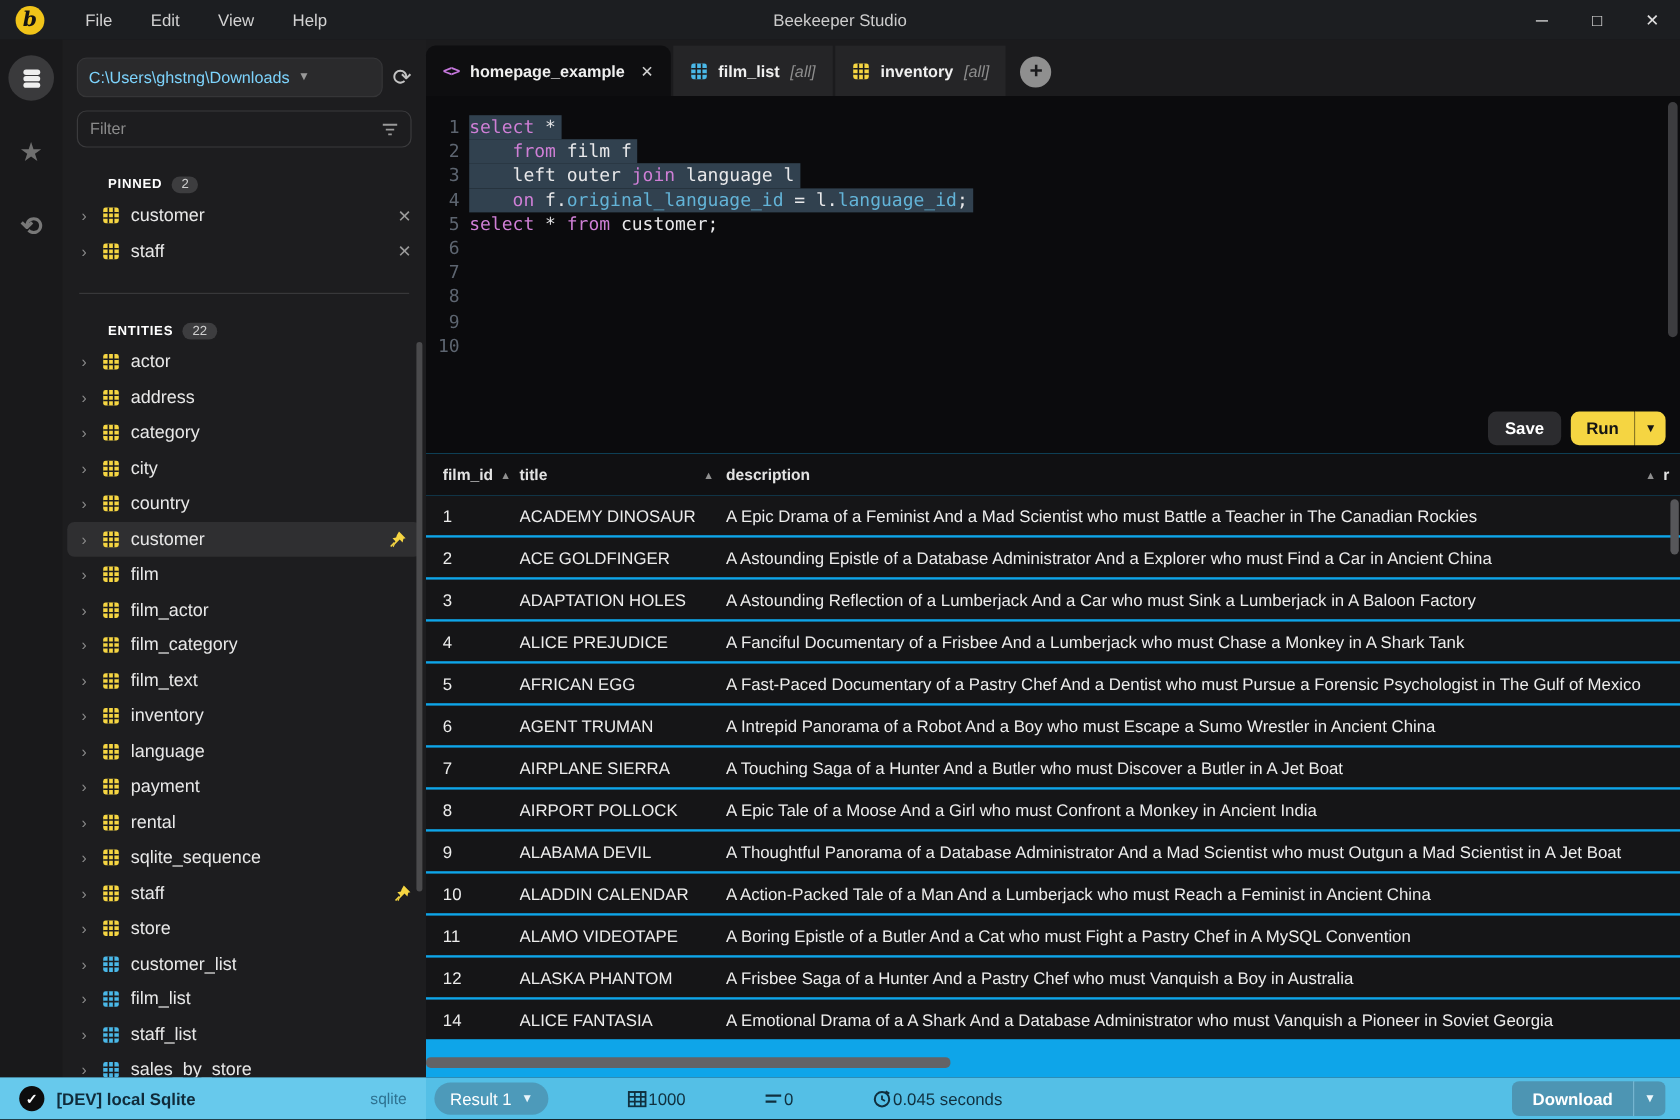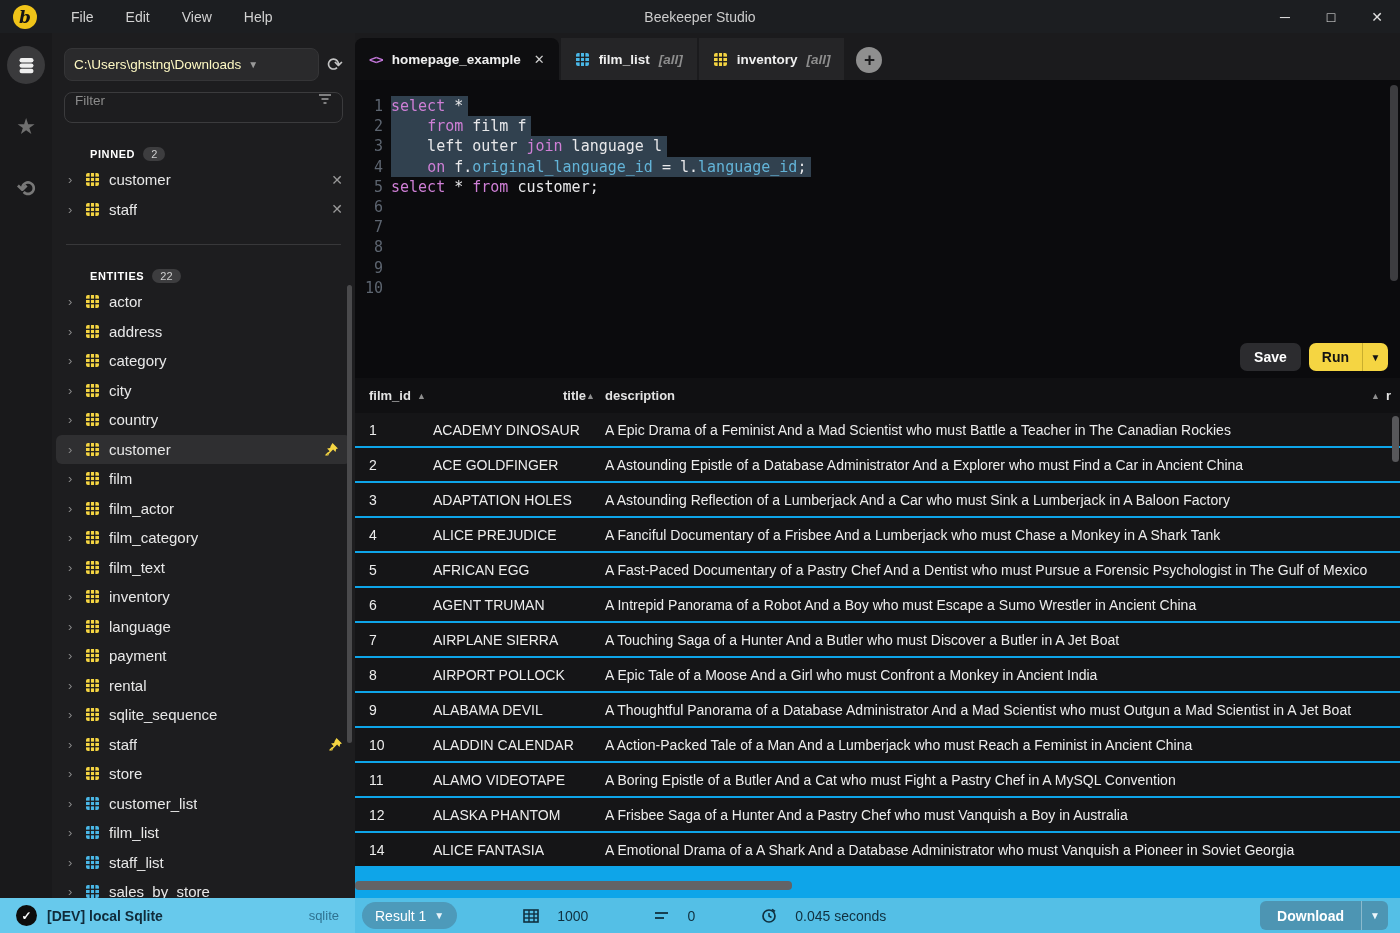--- a/index.html
+++ b/index.html
@@ -20,45 +20,45 @@
   
   #rail { position:absolute; left:0; top:33px; width:52px; height:865px; background:#19191b; display:flex; flex-direction:column; align-items:center; padding-top:13px; gap:24px; }
   .rail-btn { width:38px; height:38px; border-radius:50%; display:flex; align-items:center; justify-content:center; color:#cfcfcf; }
   .rail-btn.active { background:#3a3a3c; }
   .rail-star { color:#6f6f6f; font-size:22px; }
   .rail-history { color:#787878; font-size:22px; font-weight:bold; }
   
   #sidebar { position:absolute; left:52px; top:33px; width:303px; height:865px; background:#1d1d1f; overflow:hidden; }
   #connection-row { display:flex; align-items:center; margin:15px 12px 0 12px; gap:8px; }
   #connection-select { flex:1; height:33px; background:#2a2a2c; border:1px solid #353537; border-radius:8px; display:flex; align-items:center; padding:0 9px; overflow:hidden; }
-  #connection-label { font-size:13.5px; color:#fef9c3; white-space:nowrap; overflow:hidden; max-width:178px; }
+  #connection-label { font-size:13.5px; color:#7dd3fc; white-space:nowrap; overflow:hidden; max-width:178px; }
   .caret { color:#9a9a9a; font-size:10px; margin-left:7px; }
   .refresh-icon { color:#c4c4c4; font-size:19px; }
-  #filter-box { margin:11px 12px 0 12px; height:31px; border:1px solid #3b3b3d; border-radius:8px; display:flex; padding:0 10px; }
+  #filter-box { margin:11px 12px 0 12px; height:31px; border:1px solid #3b3b3d; border-radius:8px; display:flex; align-items:center; padding:0 10px; }
   #filter-placeholder { color:#8b8b8b; font-size:13.5px; flex:1; }
   .section-header { display:flex; align-items:center; gap:8px; margin:24px 18px 4px 18px; }
   .section-title { font-size:11px; font-weight:bold; letter-spacing:.6px; color:#ffffff;padding-left:20px; }
   .count-badge { background:#3d3d3f; color:#cfcfcf; font-size:11px; padding:1px 8px; border-radius:9px; }
   .tree-item { display:flex; align-items:center; height:29.5px; padding:0 12px 0 16px; gap:9px; position:relative; }
   .tree-item .chev { color:#8a8a8a; font-size:13px; width:8px; flex:none; }
   .tree-item .tname { font-size:15px; color:#e8e8e8; white-space:nowrap; overflow:hidden; }
   .tree-item.active-row { background:#2f2f31; border-radius:6px; margin:0 4px; padding-left:12px; }
   .close-x { margin-left:auto; color:#9a9a9a; font-size:14px; }
   .pin-ic { margin-left:auto; }
   .sb-divider { height:1px; background:#38383a; margin:20px 14px 0 14px; }
   #sidebar-scrollbar { position:absolute; right:3px; top:252px; width:5px; height:458px; background:#4a4a4c; border-radius:3px; }
   .ticon { flex:none; display:block; }
   
   #main { position:absolute; left:355px; top:33px; width:1045px; height:865px; background:#1b1b1d; }
   
   #tabbar { position:absolute; left:0; top:0; width:1045px; height:47px; display:flex; align-items:flex-end; }
   .tab { height:42px; display:flex; align-items:center; padding:0 14px; gap:9px; background:#252527; margin-right:2px; font-size:13.5px; }
   .tab.active { background:#0e0e10; border-radius:8px 8px 0 0; height:42px; }
   .tab-label { font-weight:bold; color:#efefef; }
-  .tab-suffix { font-style:italic; color:#8d8d8d;font-weight:bold; }
+  .tab-suffix { font-style:italic; color:#8d8d8d; }
   .tab-close { color:#cfcfcf; font-size:13px; margin-left:4px; }
   .code-ic { color:#c678dd; font-family:"DejaVu Sans Mono", monospace; font-weight:bold; font-size:13px; letter-spacing:-1px; }
   #tab-add { width:26px; height:26px; border-radius:50%; background:#8f8f8f; color:#1b1b1d; font-size:19px; display:flex; align-items:center; justify-content:center; margin:0 0 7px 10px; font-weight:bold; }
   
   #editor { position:absolute; left:0; top:47px; width:1045px; height:298px; background:#0b0b0d; }
   #code { position:absolute; left:0; top:16px; font-family:"DejaVu Sans Mono", monospace; font-size:15px; line-height:20.2px; }
   .code-line { display:flex; white-space:pre; }
   .lnum { width:28px; text-align:right; color:#5d6570; flex:none; margin-right:8px; }
   .lcontent { white-space:pre; color:#e8e8ea; }
   .lcontent.sel { background:#31414f; padding-right:5px; }
@@ -67,40 +67,40 @@
   #editor-scrollbar { position:absolute; right:2px; top:5px; width:8px; height:196px; background:#3d3d40; border-radius:4px; }
   #editor-actions { position:absolute; right:12px; top:263px; display:flex; gap:8px; }
   #save-btn { background:#2c2c2f; color:#fff; font-weight:bold; font-size:14px; border:none; border-radius:7px; padding:6px 14px; height:28px; }
   #run-btn { background:#f5d542; color:#141414; font-weight:bold; font-size:14px; border:none; border-radius:7px 0 0 7px; padding:6px 13px; height:28px; }
   #run-caret { background:#f5d542; border:none; border-left:1px solid #c9ae2e; border-radius:0 7px 7px 0; height:28px; width:26px; color:#141414; font-size:10px; }
   
   #results { position:absolute; left:0; top:345px; width:1045px; height:520px; background:#0ea5e9; overflow:hidden; }
   #thead { display:flex; align-items:center; height:35px; background:#101012; font-size:13px; font-weight:bold; color:#e3e3e3; }
   .th { display:flex; align-items:center; }
   .th-filmid { width:78px; padding-left:14px; gap:6px; }
-  .th-title { width:172px; justify-content:flex-end; padding-right:10px; }
+  .th-title { width:172px; justify-content:space-between; padding-right:10px; }
   .th-desc { flex:1; justify-content:space-between; padding-right:6px; }
   .sort-arrow { color:#8f8f8f; font-size:9px; }
   .th-partial { width:14px; overflow:hidden; flex:none; }
   #tbody { position:relative; }
   .trow { display:flex; align-items:center; height:33px; margin-bottom:2px; background:#151517; font-size:14px; color:#ededed; }
   .td-id { width:78px; padding-left:14px; flex:none; }
   .td-title { width:172px; flex:none; white-space:nowrap; overflow:hidden; }
   .td-desc { flex:1; white-space:nowrap; overflow:hidden; padding-right:14px; }
   #table-vscroll { position:absolute; right:1px; top:38px; width:7px; height:46px; background:#57575a; border-radius:4px; }
   #table-hscroll { position:absolute; left:0; bottom:8px; width:437px; height:9px; background:#636366; border-radius:4px; }
   
   #statusbar { position:absolute; left:0; top:898px; width:1400px; height:35px; background:#54bfe6; display:flex; align-items:center; color:#0e2f40; }
   #status-left { width:355px; height:35px; background:#67c9ec; display:flex; align-items:center; padding:0 16px; gap:10px; flex:none; }
   #conn-check { width:21px; height:21px; border-radius:50%; background:#0d0d0d; color:#fff; font-size:12px; display:flex; align-items:center; justify-content:center; font-weight:bold; }
   #conn-name { font-weight:bold; font-size:14px; color:#102b3a; }
   #conn-type { margin-left:auto; font-size:13px; color:#2e7291; }
   #result-pill { margin-left:7px; background:#4d9aba; color:#fff; font-size:14px; border:none; border-radius:14px; height:27px; padding:0 13px; display:flex; align-items:center; gap:8px; }
   #result-pill .caret { color:#e8f4fa; margin-left:0; }
-  .status-stat { display:flex; align-items:center; gap:18px; margin-left:22px; font-size:14px; color:#10303f;padding-left:44px; }
+  .status-stat { display:flex; align-items:center; gap:1px; margin-left:22px; font-size:14px; color:#10303f;padding-left:44px; }
   .stat-ic { display:block; }
   #download-wrap { margin-left:auto; margin-right:12px; display:flex; }
   #download-btn { background:#4d95b3; color:#fff; font-weight:bold; font-size:14px; border:none; border-radius:6px 0 0 6px; height:29px; padding:0 17px; }
   #download-caret { background:#4d95b3; border:none; border-left:1px solid rgba(255,255,255,.35); border-radius:0 6px 6px 0; width:27px; height:29px; color:#eef7fb; font-size:10px; }
 </style>
 </head>
 <body>
 
 <div id="app">
 

